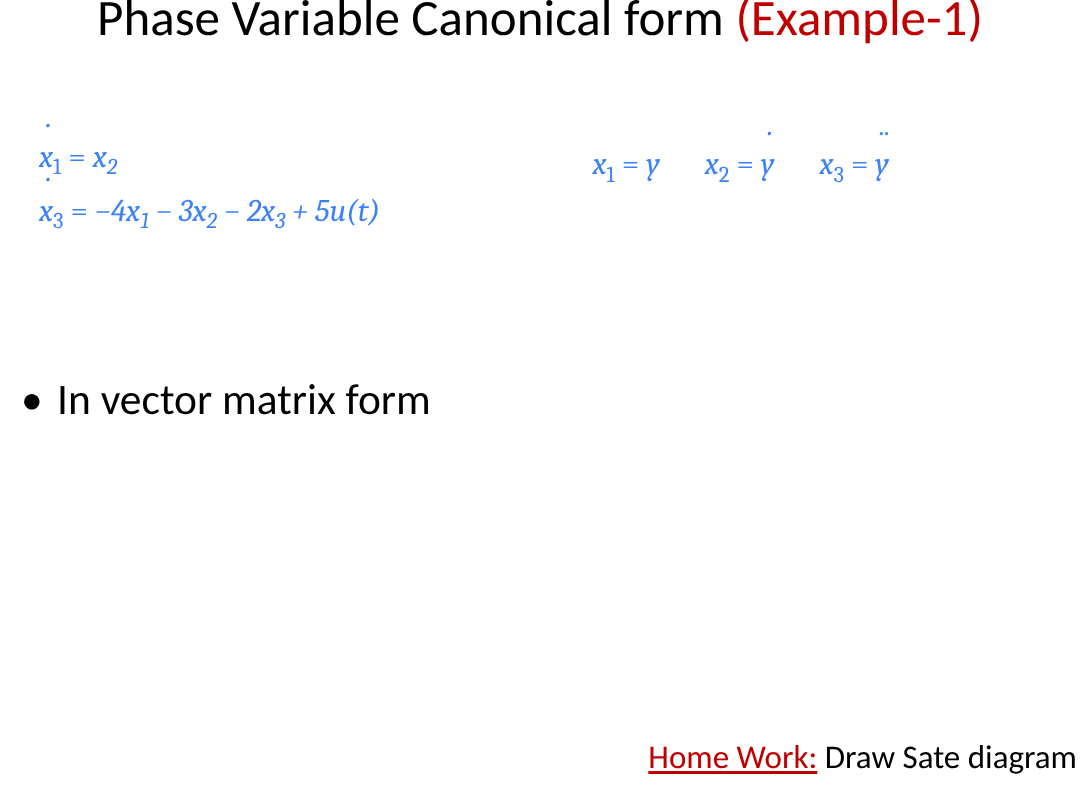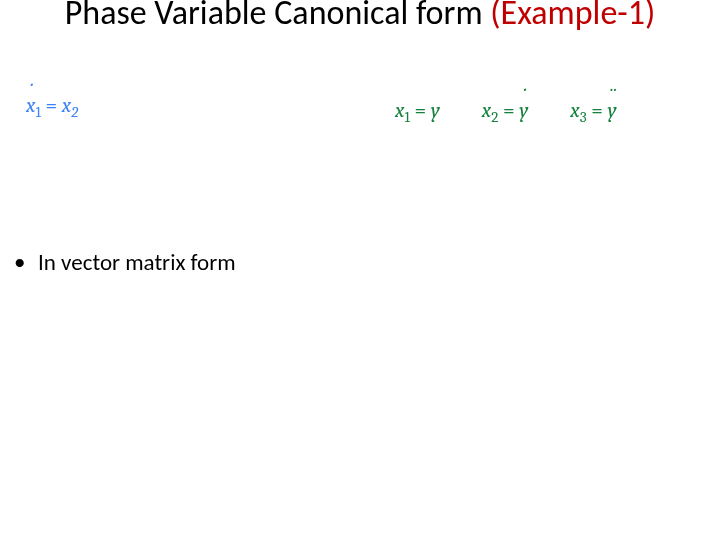--- a/index.html
+++ b/index.html
@@ -64,31 +64,31 @@
     left: 50%;
     top: -0.72em;
     transform: translateX(-50%);
     font-size: 1em;
   }
   .defs {
     position: absolute;
     top: 98px;
     left: 395px;
     display: flex;
-    gap: 42px;
+    gap: 30px;
     font-family: "Cambria Math", "Cambria", "Times New Roman", serif;
     font-size: 21px;
-    color: #15803d;
+    color: #3b82f6;
     white-space: nowrap;
   }
   .bullet-line {
     position: absolute;
     top: 248px;
     left: 14px;
-    font-size: 23px;
+    font-size: 29px;
     color: #000;
   }
   .bullet-line .dot {
     display: inline-block;
     width: 24px;
   }
   .hw-line {
     position: absolute;
     bottom: 22px;
     right: 2px;
@@ -110,20 +110,25 @@
   <div class="title">
     <span>Phase Variable Canonical form </span><span class="accent">(Example-1)</span>
   </div>
 
   <div class="eqs-left">
     <div class="row">
       <span class="dot-over ital"><span>x</span></span><span class="sub">1</span>
       <span> = </span>
       <span class="ital">x<span class="sub">2</span></span>
     </div>
+    <div class="row">
+      <span class="dot-over ital"><span>x</span></span><span class="sub">3</span>
+      <span> = </span>
+      <span class="ital">−4x<span class="sub">1</span> − 3x<span class="sub">2</span> − 2x<span class="sub">3</span> + 5u(t)</span>
+    </div>
   </div>
 
   <div class="defs">
     <div>
       <span class="ital">x</span><span class="sub">1</span>
       <span> = </span>
       <span class="ital"><span class=""><span>y</span></span></span>
     </div>
     <div>
       <span class="ital">x</span><span class="sub">2</span>
@@ -134,14 +139,17 @@
       <span class="ital">x</span><span class="sub">3</span>
       <span> = </span>
       <span class="ital"><span class="ddot-over"><span>y</span></span></span>
     </div>
   </div>
 
   <div class="bullet-line">
     <span class="dot">•</span><span>In vector matrix form</span>
   </div>
 
+  <div class="hw-line">
+    <span class="hw-accent">Home Work:</span><span> Draw Sate diagram</span>
+  </div>
 
 </div>
 
 </body></html>

